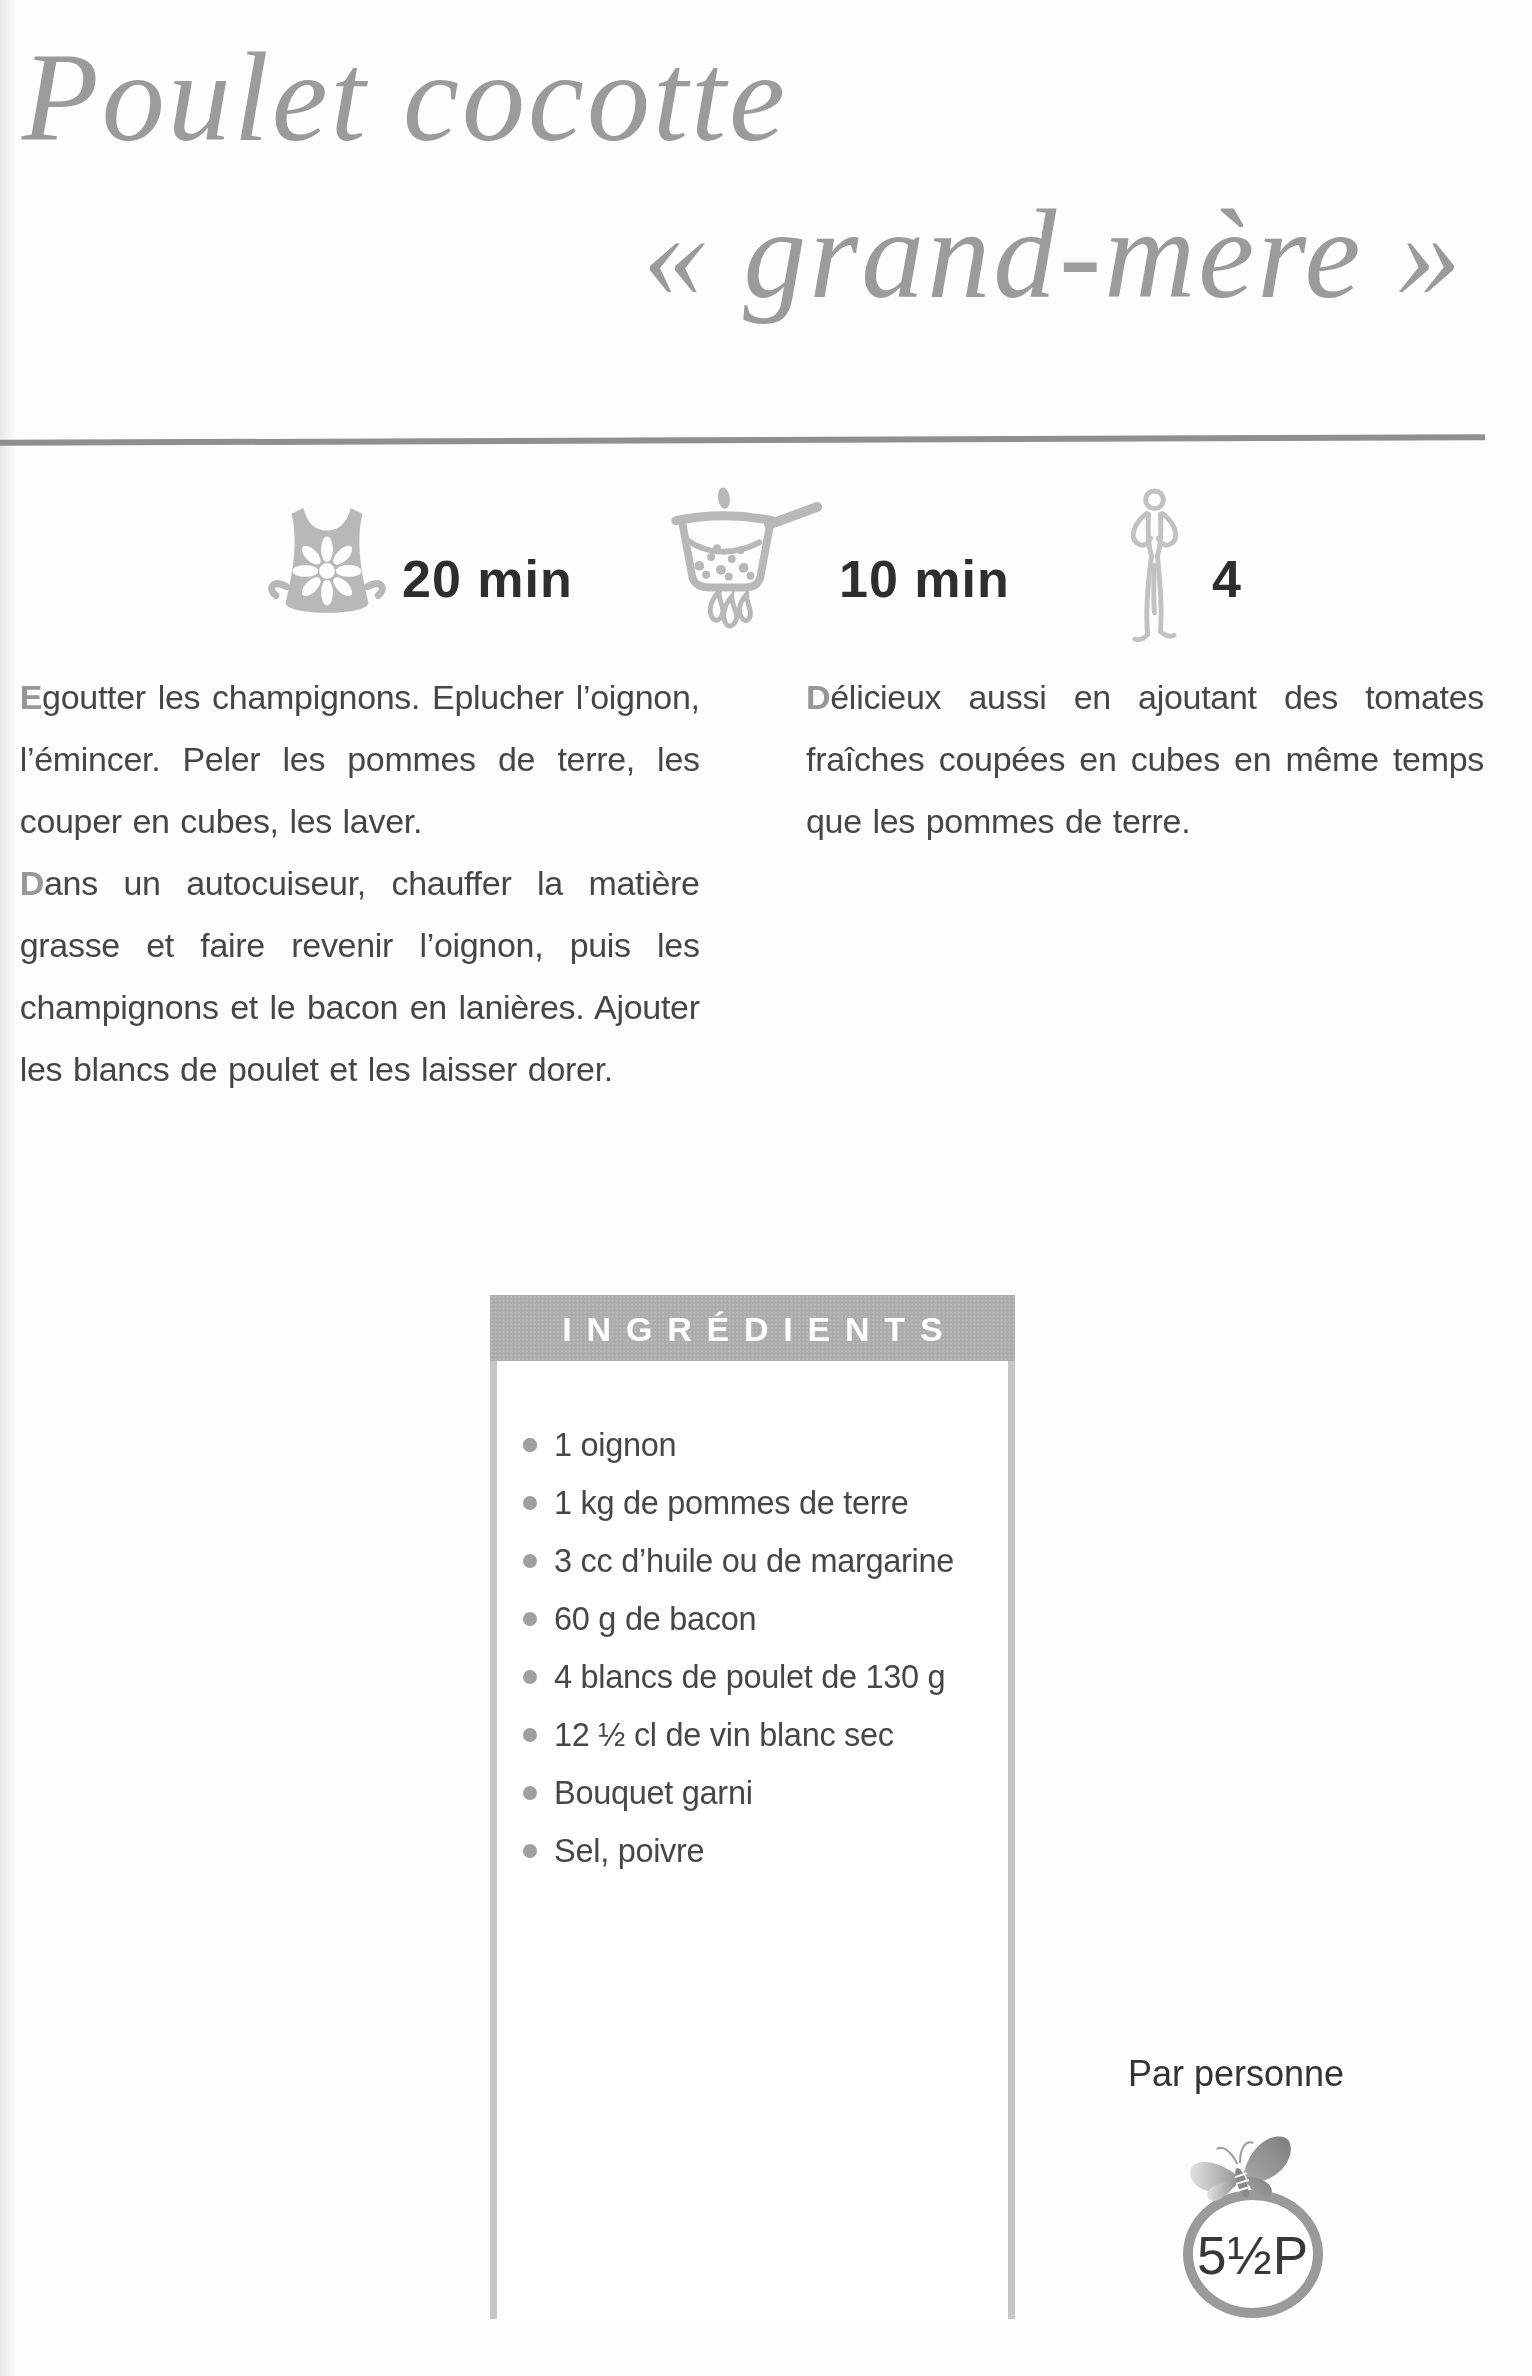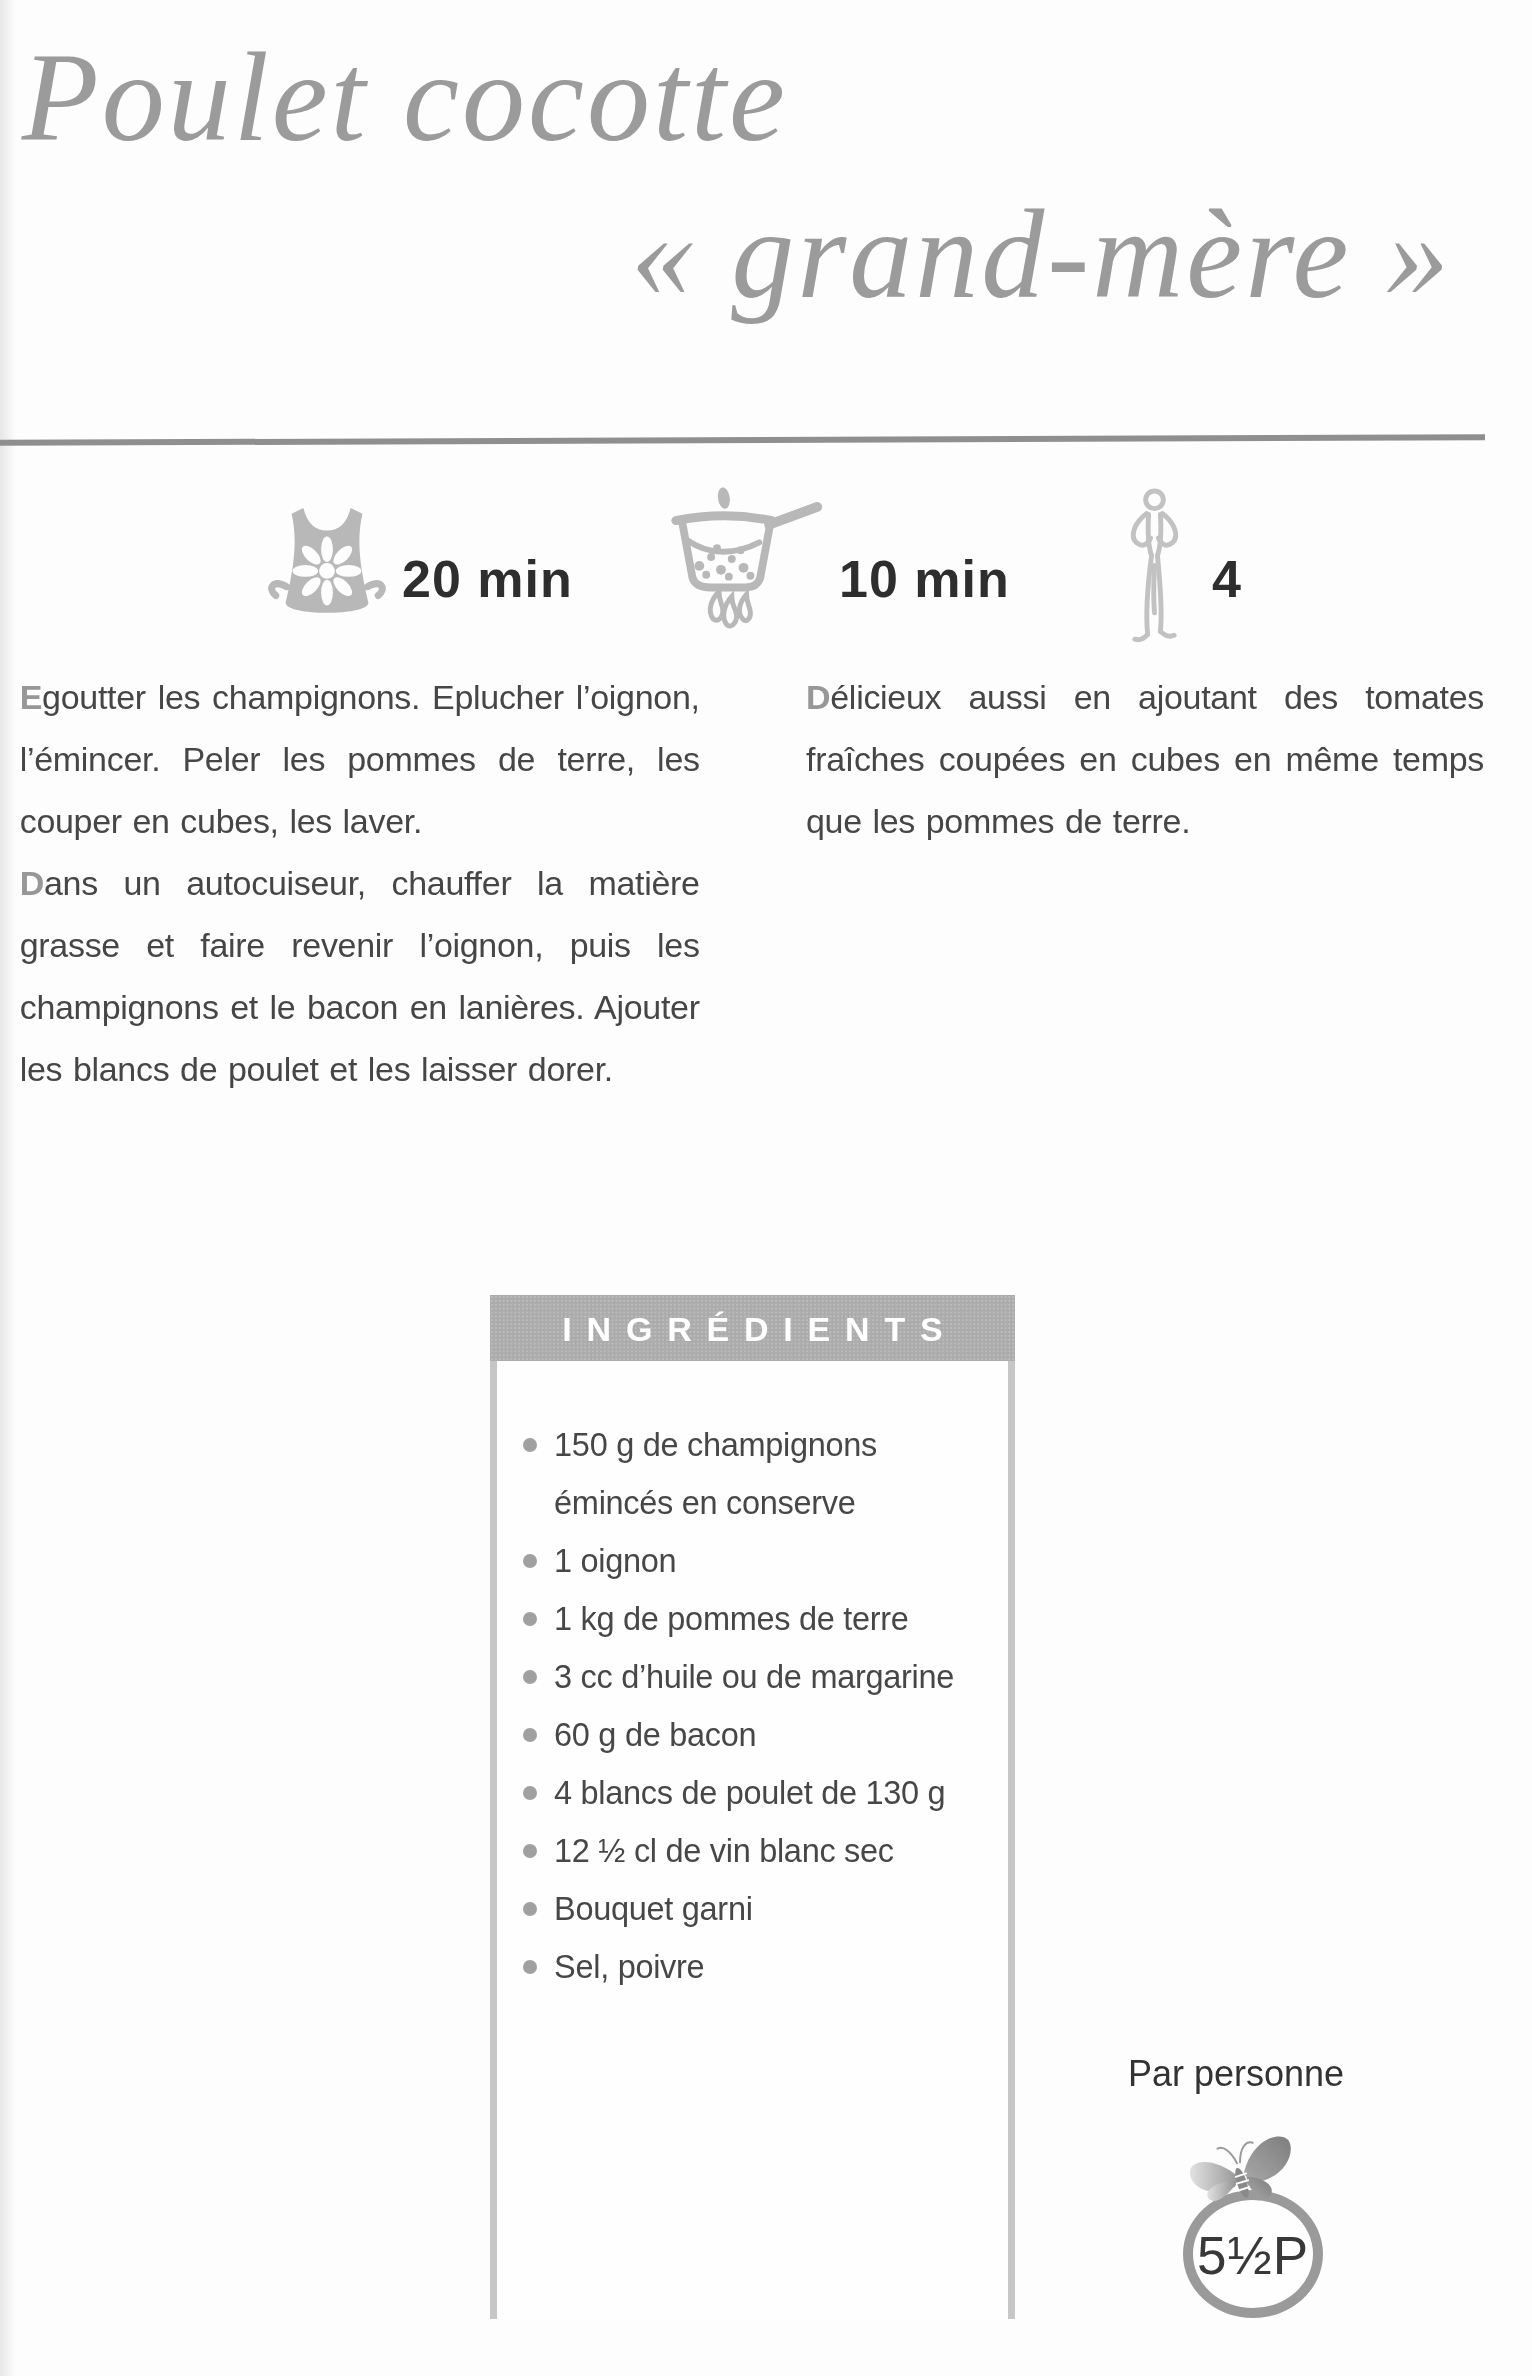--- a/index.html
+++ b/index.html
@@ -10,21 +10,21 @@
     font-family:"Liberation Sans", sans-serif;
     overflow:hidden;
   }
   
   .title-line{
     position:absolute; font-family:"Liberation Serif", serif;
     font-style:italic; font-weight:400; color:#9b9b9b;
     font-size:126px; letter-spacing:3px; white-space:nowrap;
   }
   .title-line.l1{ left:21.7px; top:25.6px; }
-  .title-line.l2{ right:81px; top:183px; }
+  .title-line.l2{ right:69px; top:183px; }
   .rule{
     position:absolute; left:0; top:437px; width:1485px; height:5.9px;
     background:#8f8f8f; transform:rotate(-0.22deg);
   }
   
   .meta-label{
     position:absolute; font-size:52px; font-weight:bold; color:#2e2e2e;
     letter-spacing:1px; white-space:nowrap;
   }
   .micon{ position:absolute; }
@@ -162,21 +162,21 @@
     <p><b class="lead">D</b><span>ans un autocuiseur, chauffer la matière grasse et faire revenir l’oignon, puis les champignons et le bacon en lanières. Ajouter les blancs de poulet et les laisser dorer.</span></p>
   </div>
   <div class="col right">
     <p><b class="lead">D</b><span>élicieux aussi en ajoutant des tomates fraîches coupées en cubes en même temps que les pommes de terre.</span></p>
   </div>
 
   <div class="ibox">
     <div class="iband">INGRÉDIENTS</div>
     <div class="ibody">
       <ul class="ilist">
-        <li><span class="dot"></span><span>150 g de champignons émincés en conserve</span></li>
+        <li><span class="dot"></span></li>
         <li><span class="dot"></span><span>1 oignon</span></li>
         <li><span class="dot"></span><span>1 kg de pommes de terre</span></li>
         <li><span class="dot"></span><span>3 cc d’huile ou de margarine</span></li>
         <li><span class="dot"></span><span>60 g de bacon</span></li>
         <li><span class="dot"></span><span>4 blancs de poulet de 130 g</span></li>
         <li><span class="dot"></span><span>12 ½ cl de vin blanc sec</span></li>
         <li><span class="dot"></span><span>Bouquet garni</span></li>
         <li><span class="dot"></span><span>Sel, poivre</span></li>
       </ul>
     </div>

